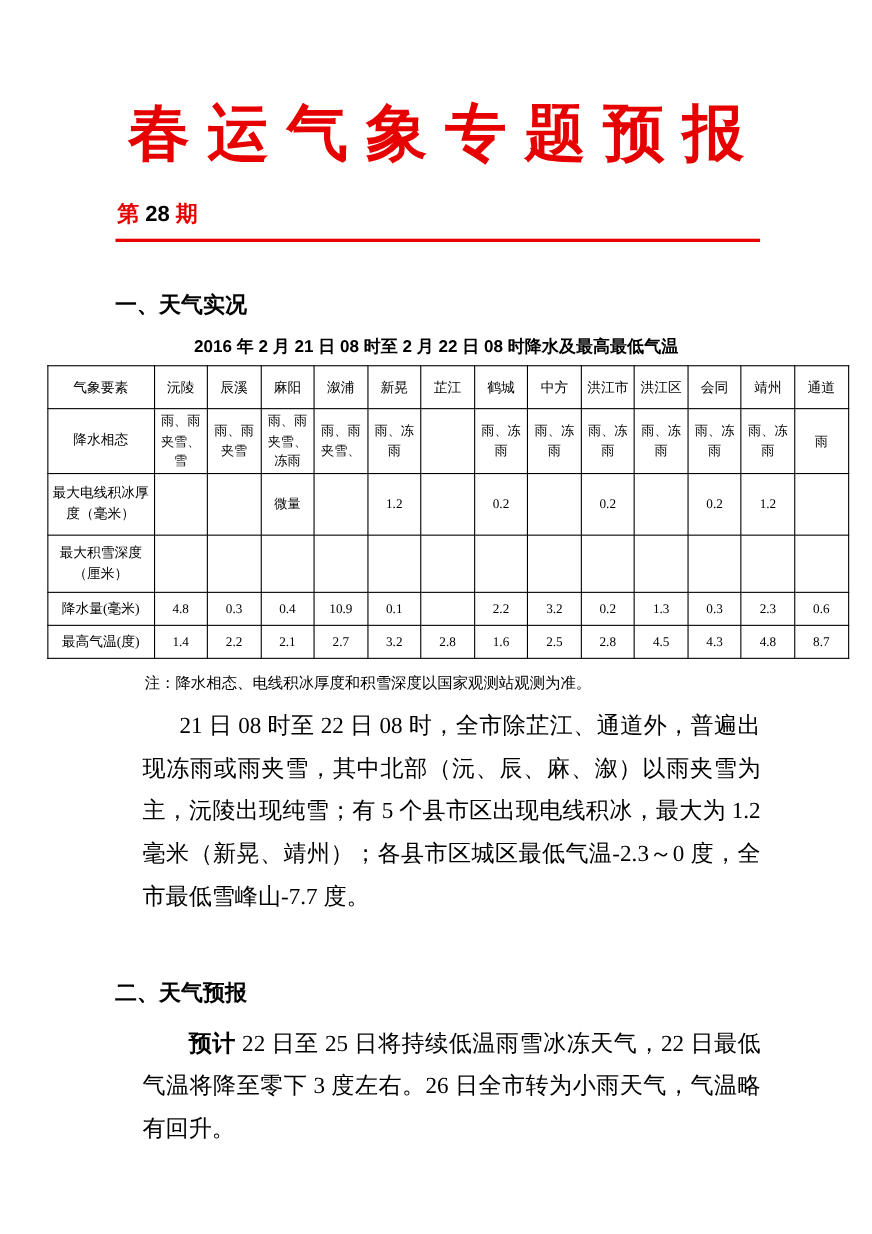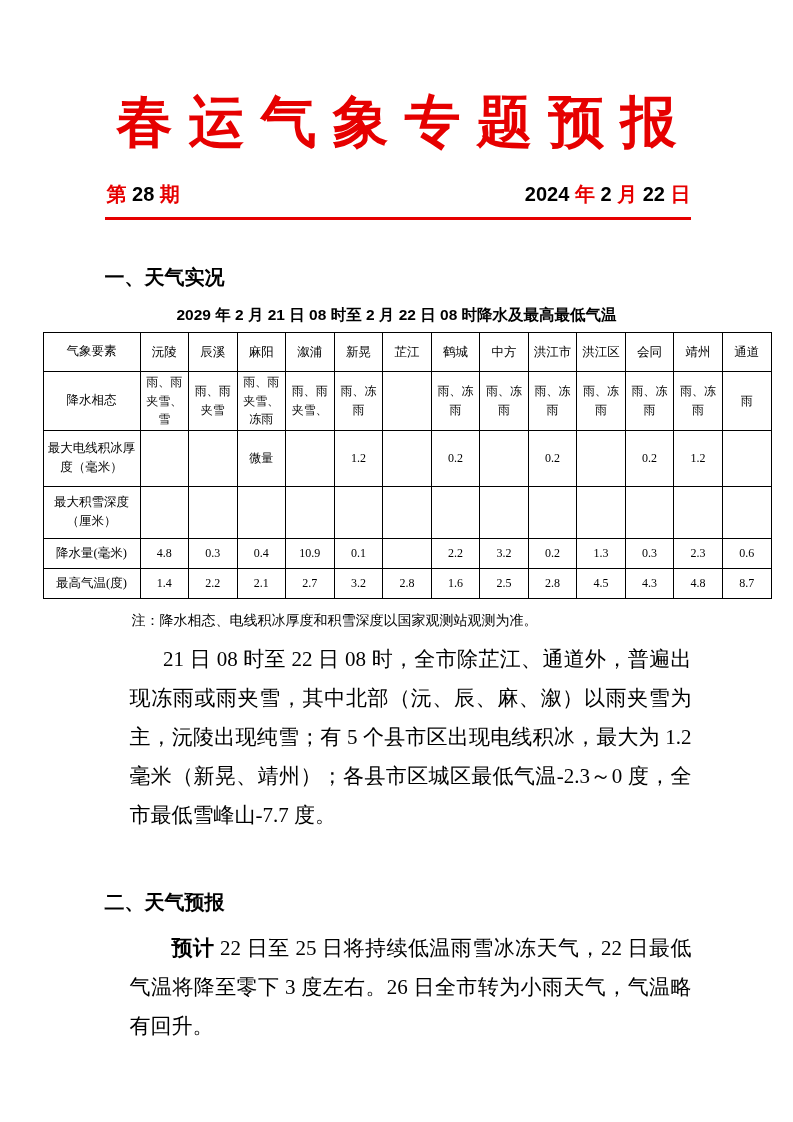--- a/index.html
+++ b/index.html
@@ -64,21 +64,21 @@
   table.weather th, table.weather td{
     border:1px solid #000;
     font-weight:normal;
     text-align:center;
     vertical-align:middle;
     padding:1px 2px;
     line-height:1.55;
     overflow:hidden;
   }
   table.weather thead th{height:36px;font-size:12.5px;}
-  table.weather thead th:first-child{width:92px;font-family:Liberation Mono, monospace;}
+  table.weather thead th:first-child{width:92px;}
   table.weather tbody th{font-size:12.5px;}
   tr.row-0{height:58px;}
   tr.row-1{height:56px;}
   tr.row-2{height:52px;}
   tr.row-3{height:30px;}
   tr.row-4{height:30px;}
   tr.row-5{height:32px;}
   .table-note{
     margin:13px 95px 0 122px;
     font-size:14px;
@@ -95,28 +95,27 @@
 </style>
 </head>
 <body>
 
 <div class="page">
 
   <h1 class="doc-title">春运气象专题预报</h1>
 
   <div class="byline">
     <span><span class="red">第 </span><span>28</span><span class="red"> 期</span></span>
-    <span><span>2024 </span><span class="red">年 </span><span>2 </span><span class="red">月 </span><span>22 </span><span class="red">日</span></span>
   </div>
 
   <hr class="red-rule">
 
   <h2 class="section-heading">一、天气实况</h2>
 
-  <div class="table-caption">2029 年 2 月 21 日 08 时至 2 月 22 日 08 时降水及最高最低气温</div>
+  <div class="table-caption">2016 年 2 月 21 日 08 时至 2 月 22 日 08 时降水及最高最低气温</div>
 
   <table class="weather">
       <thead>
         <tr>
           <th>气象要素</th>
           <th>沅陵</th>
           <th>辰溪</th>
           <th>麻阳</th>
           <th>溆浦</th>
           <th>新晃</th>

